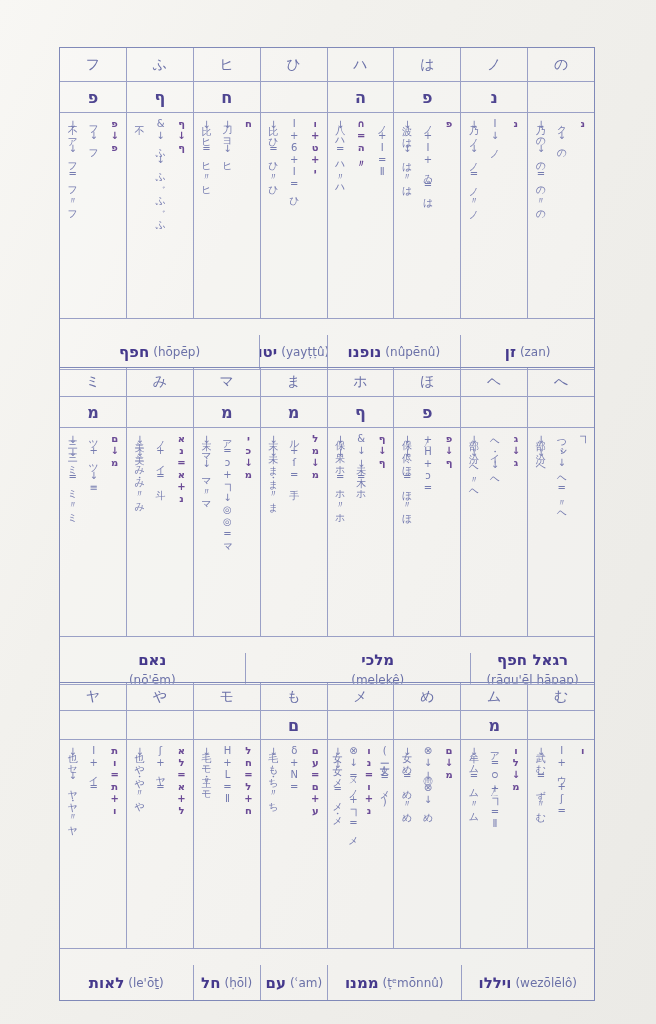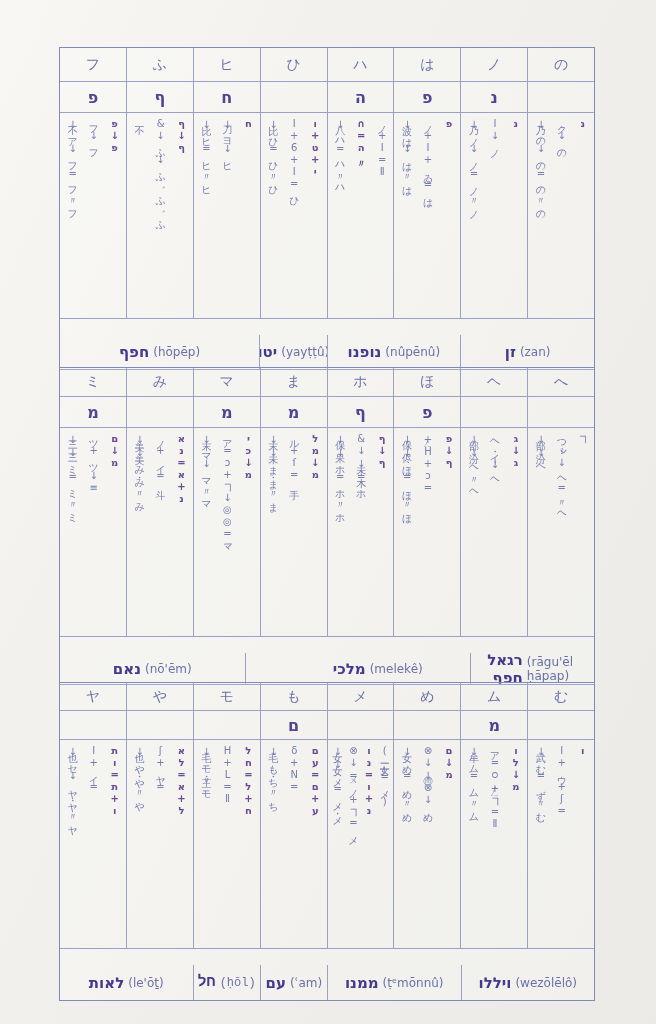--- a/index.html
+++ b/index.html
@@ -55,21 +55,21 @@
   .chain.hebrew{color:#6b4b96;font-weight:bold;}
   .cap-row{display:flex;flex-direction:row;width:100%;margin-top:16px;}
   .cap-cell{
     box-sizing:border-box;min-width:0;
     border-right:1px solid #9aa0c6;
     display:flex;align-items:center;justify-content:center;gap:4px;
     overflow:hidden;
   }
   .cap-row .cap-cell:last-child{border-right:none;}
   #t1 .cap-cell{height:34px;}
-  #t2 .cap-cell{height:31px;}
+  #t2 .cap-cell{height:31px;flex-direction:column;}
   #t3 .cap-cell{height:35px;}
   .cap-heb{color:#45398c;font-size:15px;font-weight:bold;direction:rtl;}
   .cap-tr{color:#6b71a8;font-size:12px;}
 </style>
 </head>
 <body>
 
 <div class="page">
   <div class="tbl" id="t1">
       <div class="row">
@@ -293,21 +293,21 @@
           <div class="chain">武↓む=ず〃む</div>
           <div class="chain">Ⅰ+ウ+ʃ=</div>
           <div class="chain hebrew">ו</div>
         </div>
       </div>
       <div class="cap-row">
         <div class="cap-cell" style="flex: 2 1 0px;">
           <div class="cap-heb">לאות</div>
           <div class="cap-tr">(le'ōṯ)</div>
         </div>
-        <div class="cap-cell" style="flex: 1 1 0px; font-family: Liberation Mono, monospace;">
+        <div class="cap-cell" style="flex: 1 1 0px;">
           <div class="cap-heb">חל</div>
           <div class="cap-tr">(ḥōl)</div>
         </div>
         <div class="cap-cell" style="flex: 1 1 0px;">
           <div class="cap-heb">עם</div>
           <div class="cap-tr">(ʿam)</div>
         </div>
         <div class="cap-cell" style="flex: 2 1 0px;">
           <div class="cap-heb">ממנו</div>
           <div class="cap-tr">(ṭᵉmōnnû)</div>

